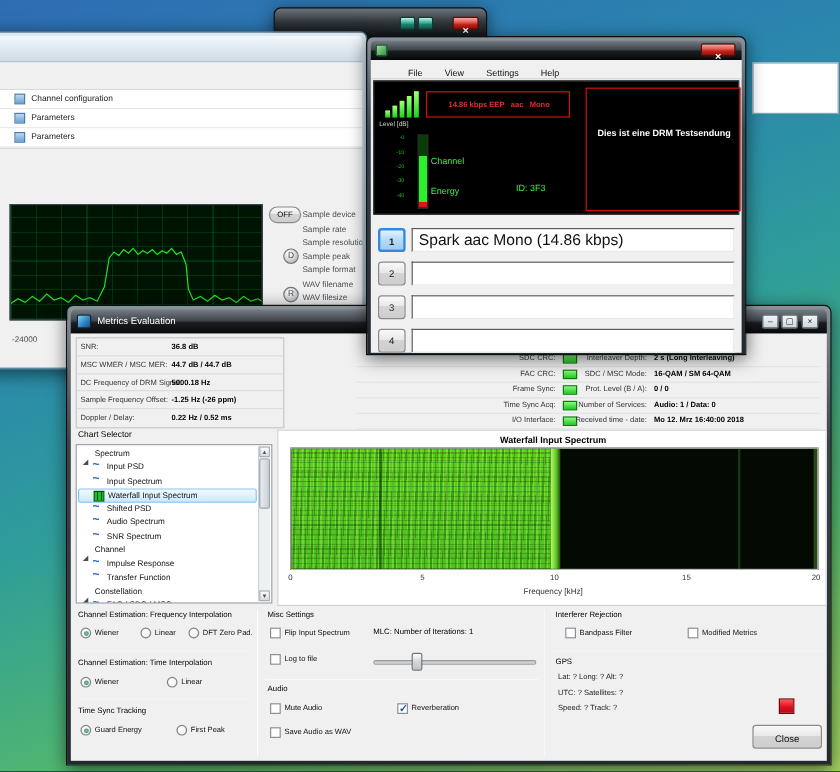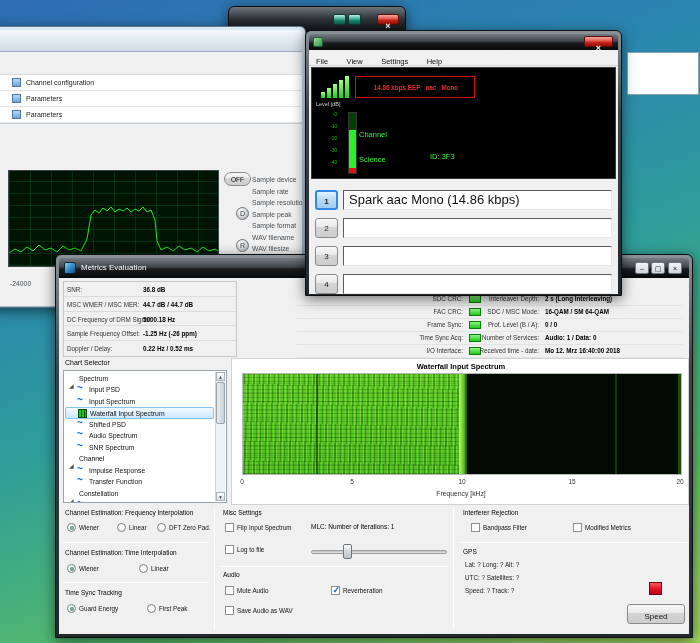--- a/index.html
+++ b/index.html
@@ -409,32 +409,32 @@
       </label>
       <div class="hline" style="left:402px; top:264px; width:226px;"></div>
 
       <span class="grp-title" style="left:404px; top:270px;">GPS</span>
       <span class="gpsline" style="left:406px; top:283px;">Lat: ?  Long: ?  Alt: ?</span>
       <span class="gpsline" style="left:406px; top:296px;">UTC: ?  Satellites: ?</span>
       <span class="gpsline" style="left:406px; top:309px;">Speed: ?  Track: ?</span>
       <div class="redsq" style="left:590px; top:304px;"></div>
 
       <div class="btn7" style="position:absolute; left:568px; top:326px; width:58px; height:20px; text-align:center;">
-        <span style="font-size:8px; line-height:18px; color:#111;">Speed</span>
+        <span style="font-size:8px; line-height:18px; color:#111;">Close</span>
       </div>
     </div>
   </div>
 
   <div class="win frame-dark" style="left:305px; top:30px; width:317px; height:266px;">
     <div class="tbar-dark" style="height:16px;">
       <span class="abs" style="left:4px; top:3px; width:10px; height:10px; border-radius:2px; background:linear-gradient(135deg,#9fe08a,#2f8f4f); border:1px solid #163;"></span>
       <span class="close-red" style="right:5px; top:2px; width:29px; height:11px;"></span>
     </div>
     <div class="winbody" style="height:244px;">
-      <div class="abs" style="left:0; top:0; width:309px; height:16px; background:#f0f0f0; border-bottom:1px solid #d8d8d8;">
+      <div class="abs" style="left:0; top:0; width:309px; height:16px; background:#f0f0f0; border-bottom:1px solid #d8d8d8;padding-left:24px;">
         <span class="menu-item">File</span>
         <span class="menu-item">View</span>
         <span class="menu-item">Settings</span>
         <span class="menu-item">Help</span>
       </div>
 
       <div class="drm-display" style="left:2px; top:17px; width:305px; height:112px;">
 
         <div class="lvlbar" style="left:9px;  top:24px; width:4px; height:6px;"></div>
         <div class="lvlbar" style="left:15px; top:20px; width:4px; height:10px;"></div>
@@ -452,23 +452,26 @@
 
         <div class="redbox" style="left:43px; top:8px; width:120px; height:22px;">
           <div class="abs nowrap" style="left:0; top:7px; width:120px; text-align:center; font-size:6.3px; font-weight:bold; color:#e03030;">
             <span>14.86 kbps EEP</span>&nbsp;&nbsp;
             <span>aac</span>&nbsp;&nbsp;
             <span>Mono</span>
           </div>
         </div>
 
         <span class="abs drm-green" style="left:47px; top:62px; font-size:7.5px;">Channel</span>
-        <span class="abs drm-green" style="left:47px; top:87px; font-size:7.5px;">Science</span>
+        <span class="abs drm-green" style="left:47px; top:87px; font-size:7.5px;">Energy</span>
         <span class="abs drm-green" style="left:118px; top:84px; font-size:7.5px;">ID: 3F3</span>
 
+        <div class="redbox" style="left:176px; top:5px; width:129px; height:103px; background:#000;">
+          <div class="abs nowrap" style="left:0; top:32px; width:129px; text-align:center; font-size:7.5px; font-weight:bold; color:#fff;">Dies ist eine DRM Testsendung</div>
+        </div>
       </div>
 
       <div class="svc-btn btn7 sel" style="left:6px; top:140px;">
         <span>1</span>
       </div>
       <div class="svc-field" style="left:34px; top:140px; width:269px;">Spark  aac Mono (14.86 kbps)</div>
 
       <div class="svc-btn btn7" style="left:6px; top:168px;">
         <span>2</span>
       </div>

